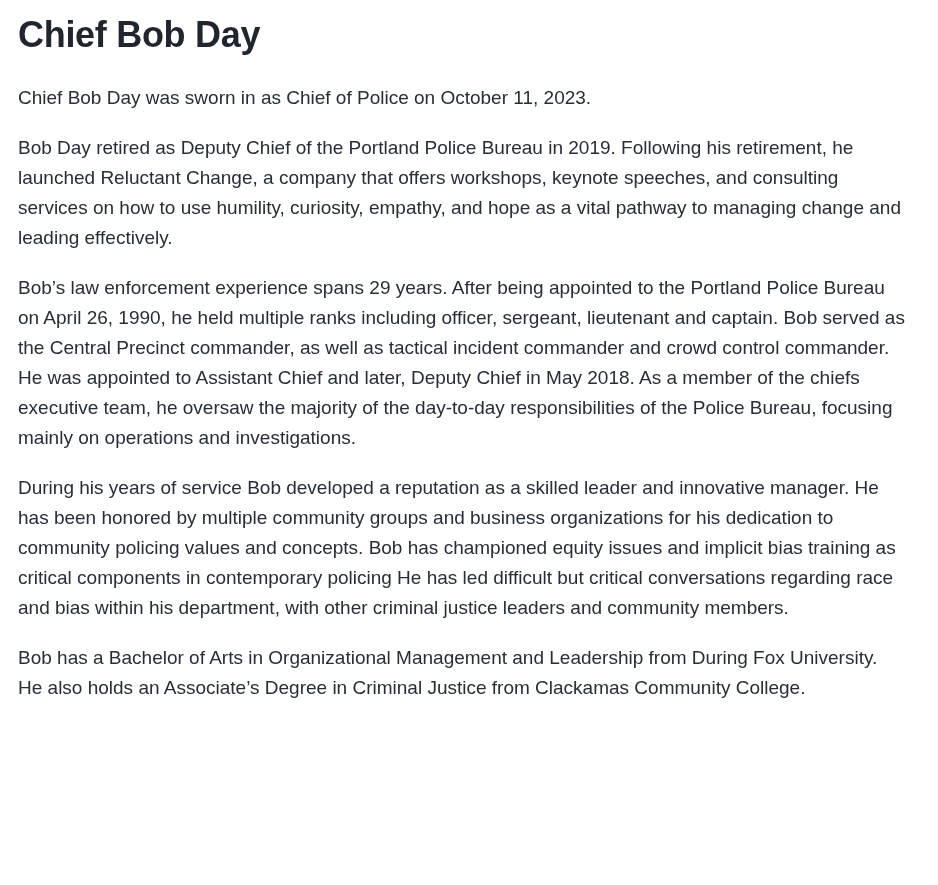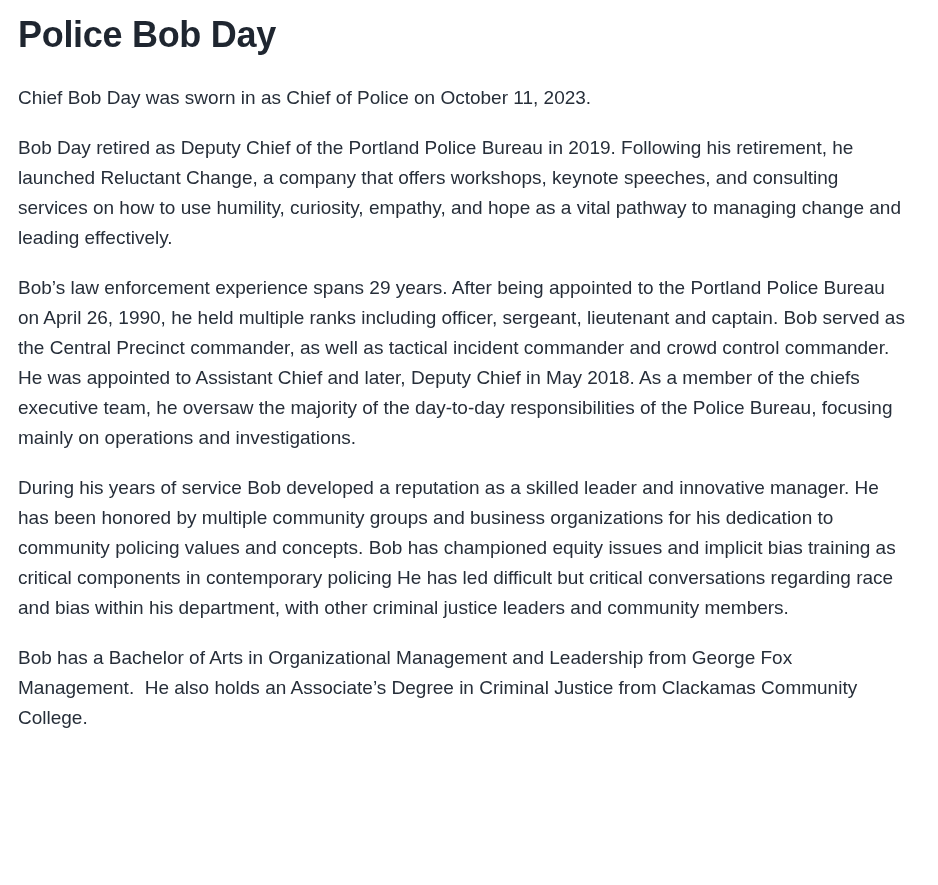--- a/index.html
+++ b/index.html
@@ -37,25 +37,25 @@
     margin: 0 16px 20px 0;
     max-width: 912px;
     color: var(--body-color);
     white-space: pre-wrap;
   }
 </style>
 </head>
 <body>
 
 <main class="page">
-  <h1 class="page-title">Police Bob Day</h1>
+  <h1 class="page-title">Chief Bob Day</h1>
 
   <p class="bio-paragraph">Chief Bob Day was sworn in as Chief of Police on October 11, 2023.</p>
 
   <p class="bio-paragraph">Bob Day retired as Deputy Chief of the Portland Police Bureau in 2019. Following his retirement, he launched Reluctant Change, a company that offers workshops, keynote speeches, and consulting services on how to use humility, curiosity, empathy, and hope as a vital pathway to managing change and leading effectively.</p>
 
 
   <p class="bio-paragraph">Bob’s law enforcement experience spans 29 years. After being appointed to the Portland Police Bureau on April 26, 1990, he held multiple ranks including officer, sergeant, lieutenant and captain. Bob served as the Central Precinct commander, as well as tactical incident commander and crowd control commander. He was appointed to Assistant Chief and later, Deputy Chief in May 2018. As a member of the chiefs executive team, he oversaw the majority of the day-to-day responsibilities of the Police Bureau, focusing mainly on operations and investigations.</p>
 
   <p class="bio-paragraph">During his years of service Bob developed a reputation as a skilled leader and innovative manager. He has been honored by multiple community groups and business organizations for his dedication to community policing values and concepts. Bob has championed equity issues and implicit bias training as critical components in contemporary policing He has led difficult but critical conversations regarding race and bias within his department, with other criminal justice leaders and community members.</p>
 
-  <p class="bio-paragraph">Bob has a Bachelor of Arts in Organizational Management and Leadership from George Fox Management.  He also holds an Associate’s Degree in Criminal Justice from Clackamas Community College.</p>
+  <p class="bio-paragraph">Bob has a Bachelor of Arts in Organizational Management and Leadership from During Fox University.  He also holds an Associate’s Degree in Criminal Justice from Clackamas Community College.</p>
 </main>
 
 </body></html>

